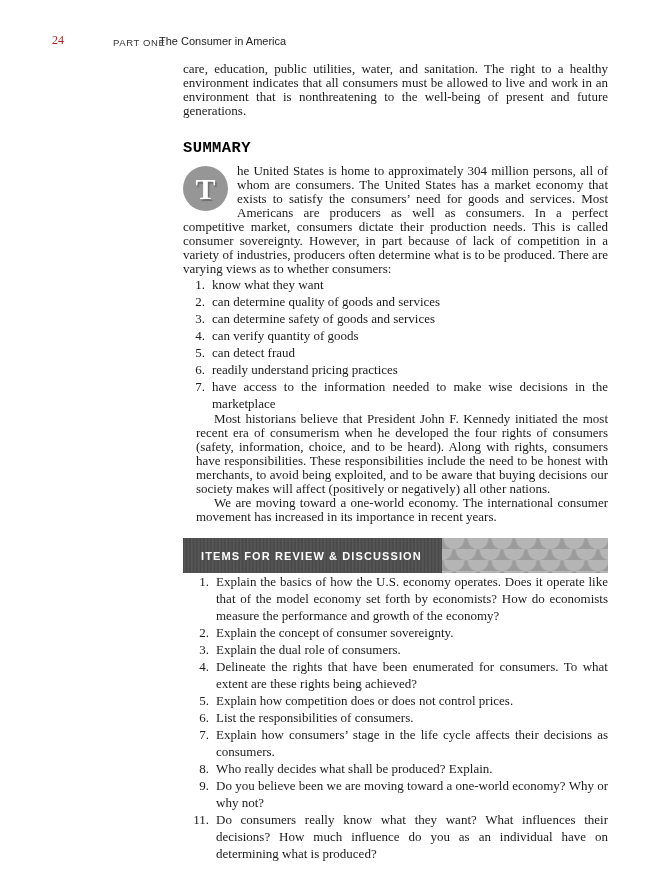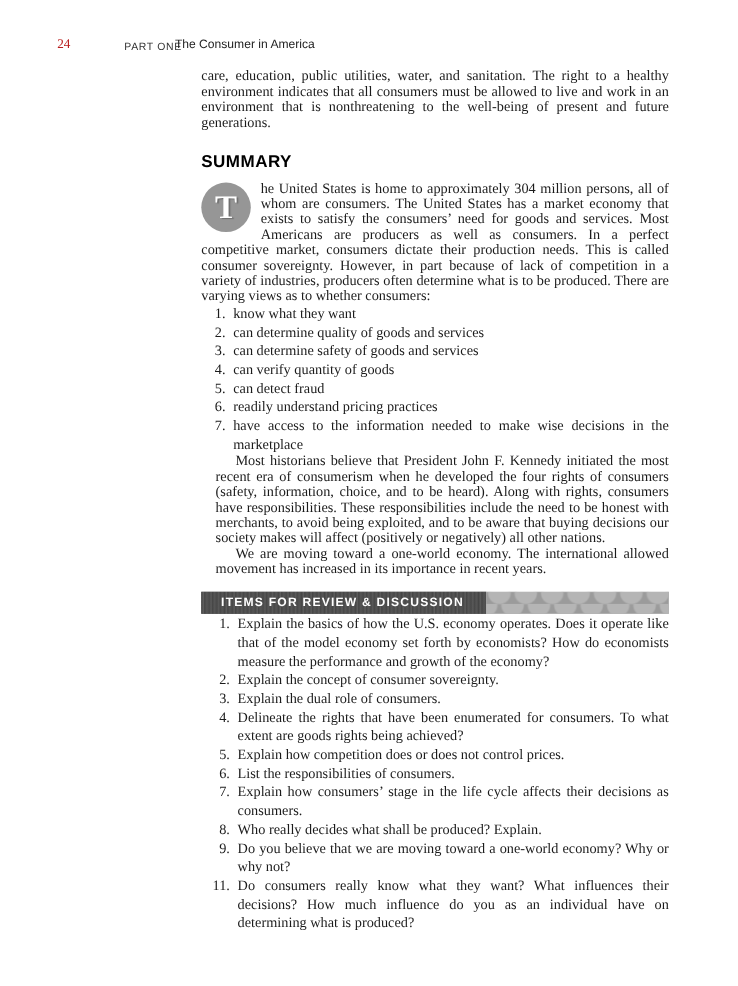--- a/index.html
+++ b/index.html
@@ -35,21 +35,21 @@
   }
   p.body{
     margin:0;
     font-size:13px;line-height:14px;
     text-align:justify;
   }
   p.indent{text-indent:18px;margin-left:13px;}
 
   .summary-heading{
     margin:21px 0 7px 0;
-    font-family:Liberation Sans, sans-serif;
+    font-family:Liberation Mono, monospace;
     font-weight:bold;
     font-size:15.5px;
     letter-spacing:.4px;
     color:#000;
   }
 
   
   .dropcap-circle{
     float:left;
     width:45px;height:45px;border-radius:50%;
@@ -79,21 +79,21 @@
   }
   .itemtext{
     flex:1;text-align:justify;
   }
   .views-list{margin-top:0;}
   .after-list{margin-top:0;}
 
   
   .banner{
     margin-top:14px;
-    width:425px;height:20px;
+    width:425px;height:35px;
     display:flex;
   }
   .banner-dark{
     width:259px;height:100%;
     background-color:#4e4e4e;
     background-image:
       repeating-linear-gradient(90deg,#454545 0px,#5c5c5c 2px,#464646 3px,#555555 5px,#4a4a4a 7px),
       repeating-linear-gradient(0deg, rgba(255,255,255,.05) 0 1px, rgba(0,0,0,.08) 1px 3px);
     display:flex;align-items:center;
     padding-left:18px;box-sizing:border-box;
@@ -173,21 +173,21 @@
           <span class="itemtext">readily understand pricing practices</span>
         </li>
 
         <li>
           <span class="itemnum">7.</span>
           <span class="itemtext">have access to the information needed to make wise decisions in the marketplace</span>
         </li>
       </ol>
 
     <p class="body indent after-list">Most historians believe that President John F. Kennedy initiated the most recent era of consumerism when he developed the four rights of consumers (safety, information, choice, and to be heard). Along with rights, consumers have responsibilities. These responsibilities include the need to be honest with merchants, to avoid being exploited, and to be aware that buying decisions our society makes will affect (positively or negatively) all other nations.</p>
-    <p class="body indent">We are moving toward a one-world economy. The international allowed movement has increased in its importance in recent years.</p>
+    <p class="body indent">We are moving toward a one-world economy. The international consumer movement has increased in its importance in recent years.</p>
 
     <div class="banner">
       <div class="banner-dark">
         <span class="banner-label">ITEMS FOR REVIEW &amp; DISCUSSION</span>
       </div>
       <div class="banner-scales"></div>
     </div>
 
     <ol class="numlist questions">
 
@@ -201,21 +201,21 @@
           <span class="itemtext">Explain the concept of consumer sovereignty.</span>
         </li>
 
         <li>
           <span class="itemnum">3.</span>
           <span class="itemtext">Explain the dual role of consumers.</span>
         </li>
 
         <li>
           <span class="itemnum">4.</span>
-          <span class="itemtext">Delineate the rights that have been enumerated for consumers. To what extent are goods rights being achieved?</span>
+          <span class="itemtext">Delineate the rights that have been enumerated for consumers. To what extent are these rights being achieved?</span>
         </li>
 
         <li>
           <span class="itemnum">5.</span>
           <span class="itemtext">Explain how competition does or does not control prices.</span>
         </li>
 
         <li>
           <span class="itemnum">6.</span>
           <span class="itemtext">List the responsibilities of consumers.</span>
@@ -226,21 +226,21 @@
           <span class="itemtext">Explain how consumers’ stage in the life cycle affects their decisions as consumers.</span>
         </li>
 
         <li>
           <span class="itemnum">8.</span>
           <span class="itemtext">Who really decides what shall be produced? Explain.</span>
         </li>
 
         <li>
           <span class="itemnum">9.</span>
-          <span class="itemtext">Do you believe that we are moving toward a one-world economy? Why or why not?</span>
+          <span class="itemtext">Do you believe been we are moving toward a one-world economy? Why or why not?</span>
         </li>
 
 
         <li>
           <span class="itemnum">11.</span>
           <span class="itemtext">Do consumers really know what they want? What influences their decisions? How much influence do you as an individual have on determining what is produced?</span>
         </li>
       </ol>
 
   </main>

